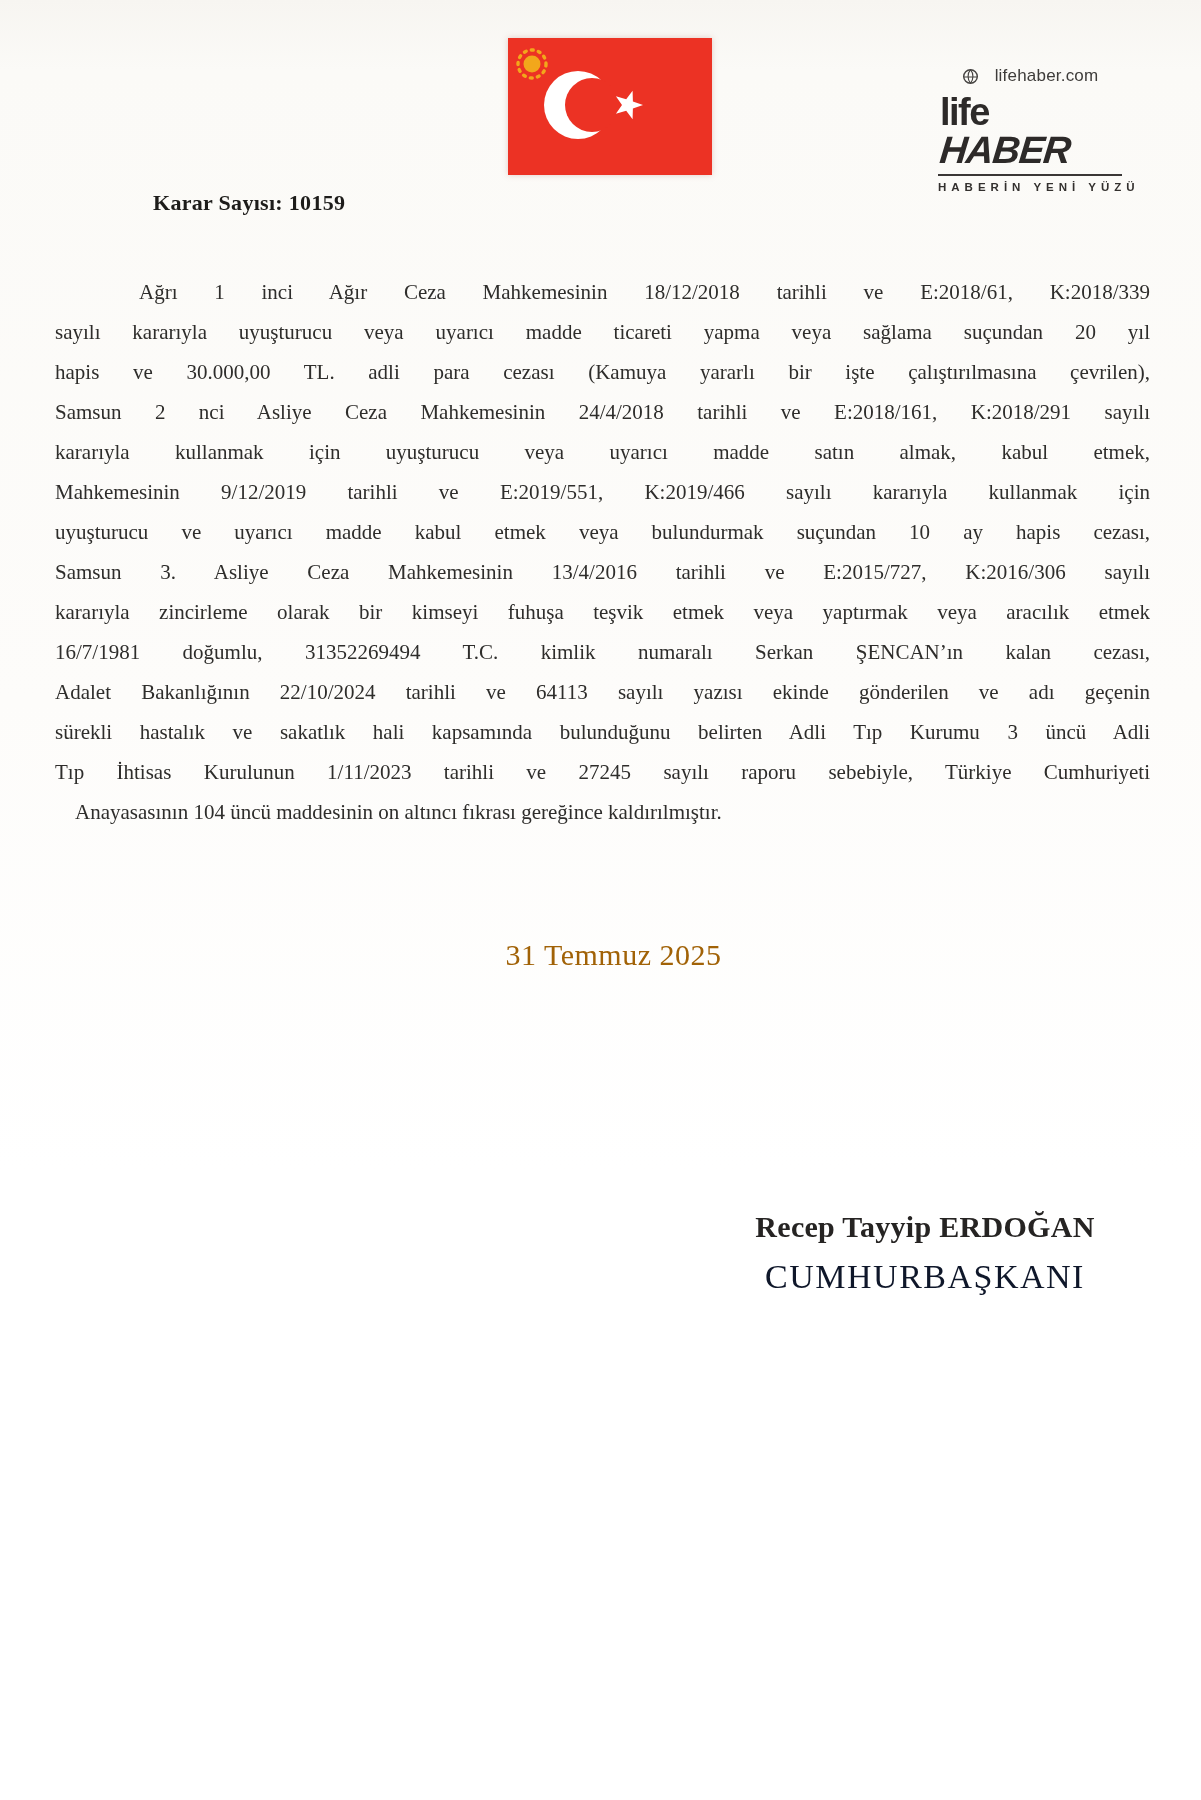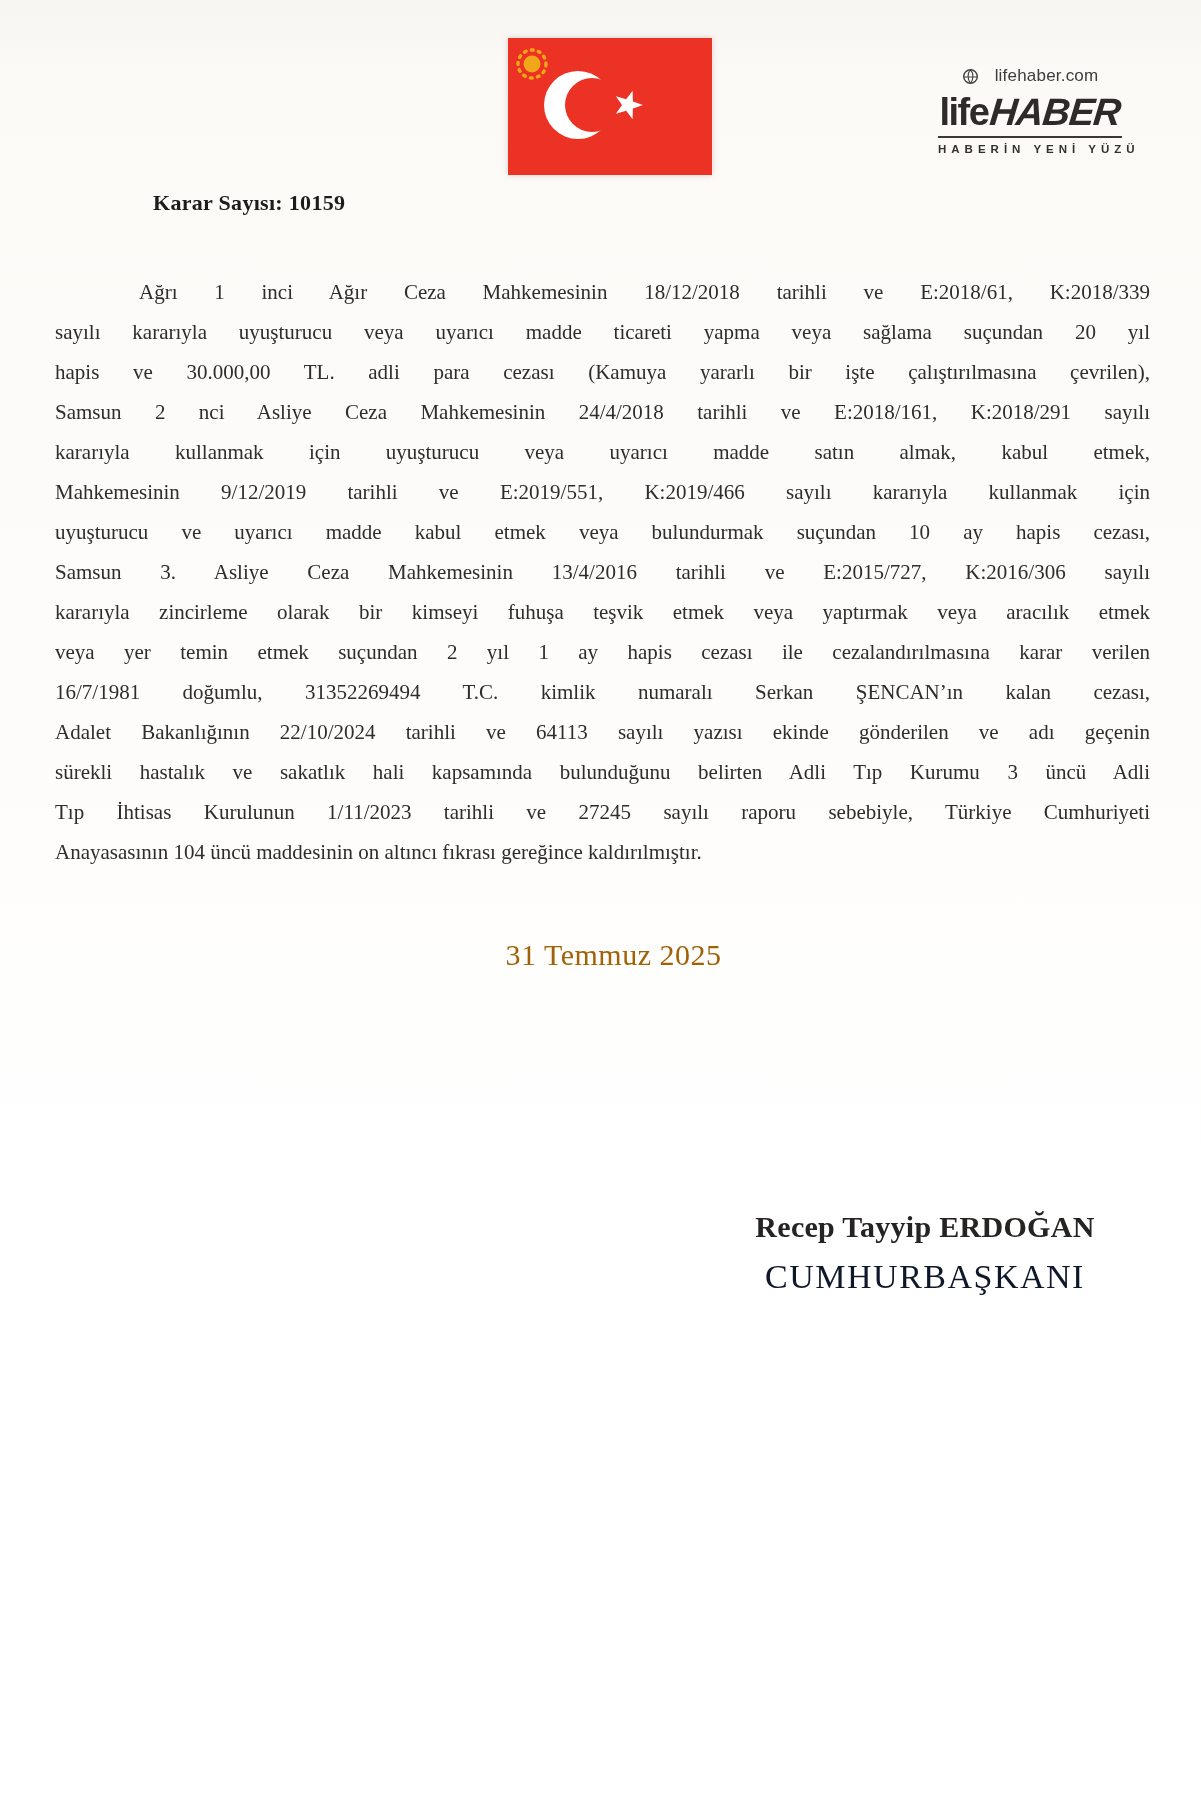--- a/index.html
+++ b/index.html
@@ -56,20 +56,21 @@
     color: #3e3c3a;
     letter-spacing: 0.2px;
   }
   .logo-brand {
     display: flex;
     align-items: baseline;
     justify-content: center;
     line-height: 1;
     padding-bottom: 5px;
     border-bottom: 2px solid #3a3736;
+    flex-direction: column;
   }
   .brand-life {
     font-size: 38px;
     font-weight: 800;
     letter-spacing: -1.5px;
     color: #2d2a29;
   }
   .brand-haber {
     font-size: 38px;
     font-weight: 800;
@@ -105,21 +106,21 @@
   .body-line {
     height: 40px;
     line-height: 40px;
     font-size: 21px;
     color: var(--text-color, #2e2d2b);
     text-align: justify;
     text-align-last: justify;
     white-space: nowrap;
   }
   .body-line.first-line { padding-left: 84px; }
-  .body-line.last-line { text-align-last: auto; white-space: normal; }
+  .body-line.last-line { text-align-last: auto; white-space: normal; margin-left: 20px; }
 
   .doc-date {
     position: absolute;
     left: 0; top: 938px;
     width: 1201px;
     padding-left: 26px;
     box-sizing: border-box;
     text-align: center;
     font-size: 30px;
     color: #a16207;
@@ -184,21 +185,20 @@
   <div class="body-text">
       <div class="body-line first-line">Ağrı 1 inci Ağır Ceza Mahkemesinin 18/12/2018 tarihli ve E:2018/61, K:2018/339</div>
       <div class="body-line">sayılı kararıyla uyuşturucu veya uyarıcı madde ticareti yapma veya sağlama suçundan 20 yıl</div>
       <div class="body-line">hapis ve 30.000,00 TL. adli para cezası (Kamuya yararlı bir işte çalıştırılmasına çevrilen),</div>
       <div class="body-line">Samsun 2 nci Asliye Ceza Mahkemesinin 24/4/2018 tarihli ve E:2018/161, K:2018/291 sayılı</div>
       <div class="body-line">kararıyla kullanmak için uyuşturucu veya uyarıcı madde satın almak, kabul etmek,</div>
       <div class="body-line">Mahkemesinin 9/12/2019 tarihli ve E:2019/551, K:2019/466 sayılı kararıyla kullanmak için</div>
       <div class="body-line">uyuşturucu ve uyarıcı madde kabul etmek veya bulundurmak suçundan 10 ay hapis cezası,</div>
       <div class="body-line">Samsun 3. Asliye Ceza Mahkemesinin 13/4/2016 tarihli ve E:2015/727, K:2016/306 sayılı</div>
       <div class="body-line">kararıyla zincirleme olarak bir kimseyi fuhuşa teşvik etmek veya yaptırmak veya aracılık etmek</div>
-      <div class="body-line">veya yer temin etmek suçundan 2 yıl 1 ay hapis cezası ile cezalandırılmasına karar verilen</div>
       <div class="body-line">16/7/1981 doğumlu, 31352269494 T.C. kimlik numaralı Serkan ŞENCAN’ın kalan cezası,</div>
       <div class="body-line">Adalet Bakanlığının 22/10/2024 tarihli ve 64113 sayılı yazısı ekinde gönderilen ve adı geçenin</div>
       <div class="body-line">sürekli hastalık ve sakatlık hali kapsamında bulunduğunu belirten Adli Tıp Kurumu 3 üncü Adli</div>
       <div class="body-line">Tıp İhtisas Kurulunun 1/11/2023 tarihli ve 27245 sayılı raporu sebebiyle, Türkiye Cumhuriyeti</div>
       <div class="body-line last-line">Anayasasının 104 üncü maddesinin on altıncı fıkrası gereğince kaldırılmıştır.</div>
     </div>
 
   <div class="doc-date">31 Temmuz 2025</div>
 
   <div class="signature-block">

